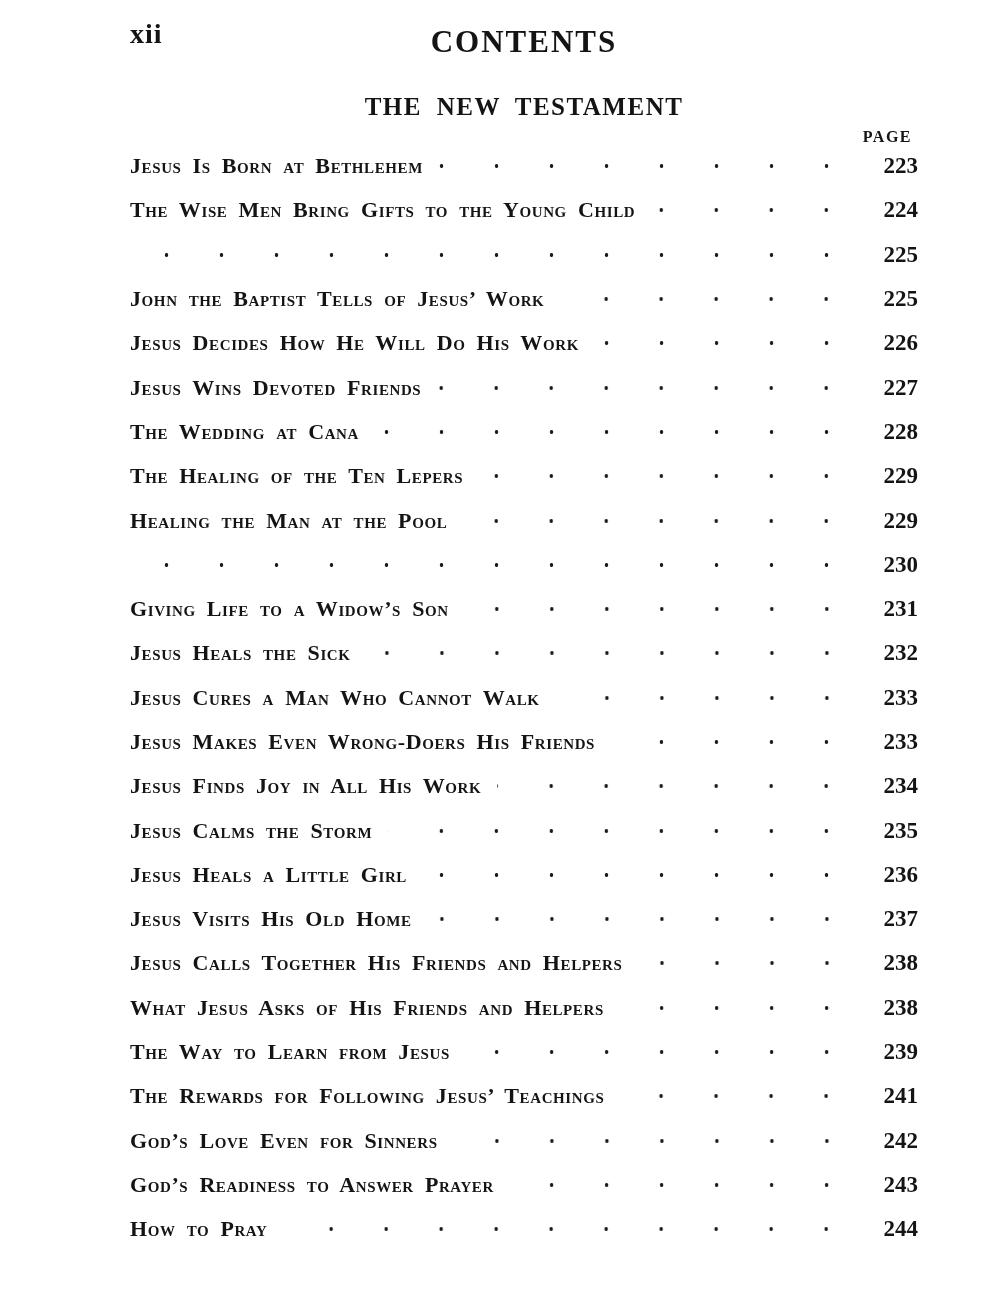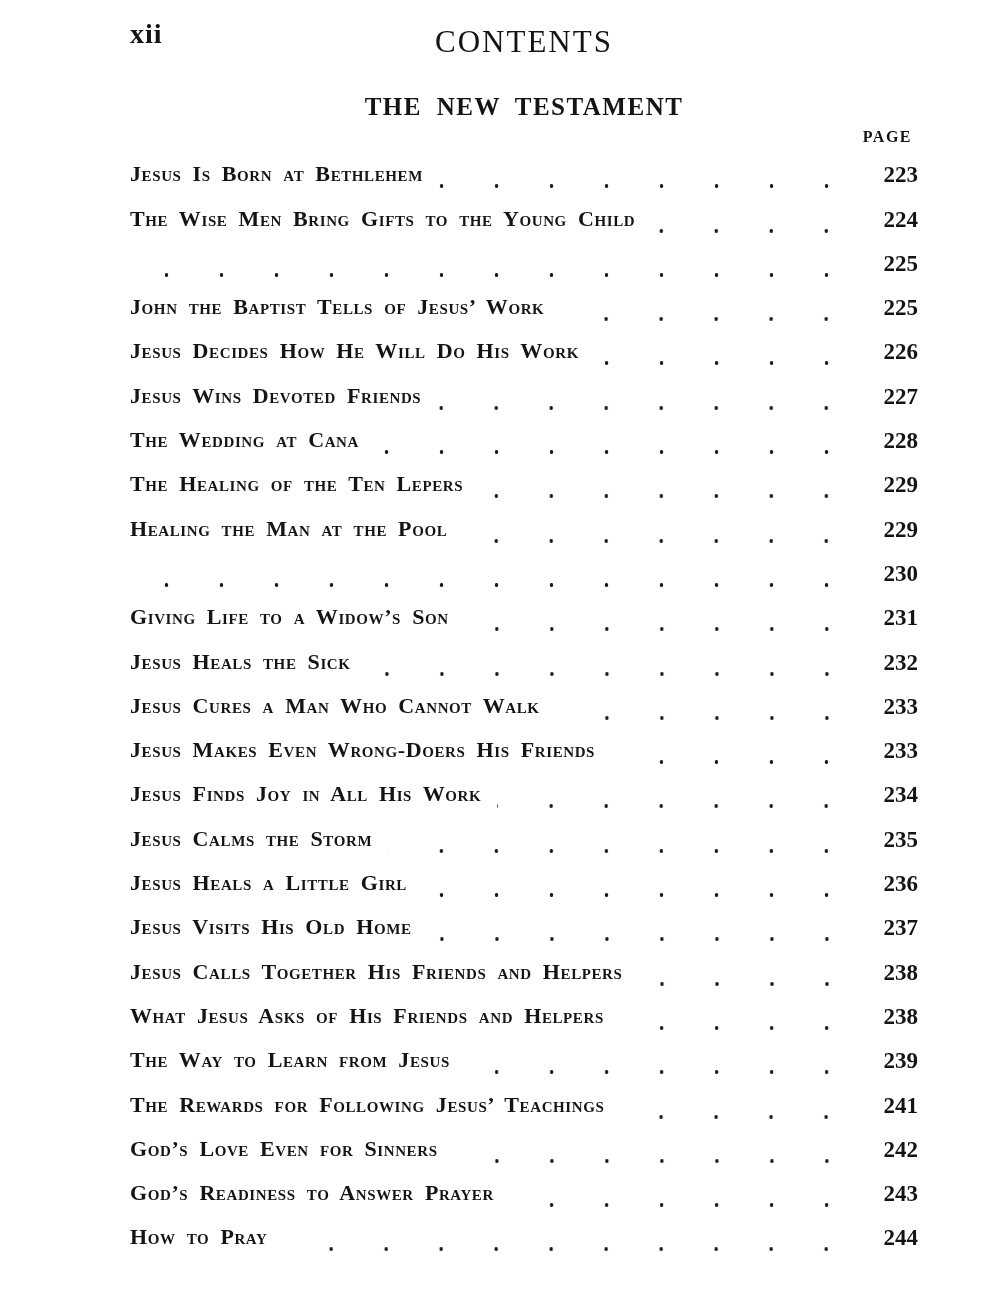--- a/index.html
+++ b/index.html
@@ -28,21 +28,21 @@
     font-weight: 700;
     letter-spacing: 1px;
   }
   .doc-title {
     position: absolute;
     left: 0;
     right: 0;
     top: 24px;
     text-align: center;
     font-size: 31px;
-    font-weight: 400;
+    font-weight: 700;
     letter-spacing: 2px;
   }
   .section-heading {
     position: absolute;
     left: 0;
     right: 0;
     top: 93px;
     text-align: center;
     font-size: 25px;
     font-weight: 700;
@@ -58,21 +58,21 @@
     letter-spacing: 1.5px;
   }
   .toc {
     position: absolute;
     left: 0;
     right: 0;
     top: 144px;
   }
   .toc-row {
     display: flex;
-    align-items: flex-end;
+    align-items: center;
     height: 44.3px;
   }
   .toc-title {
     font-size: 22px;
     font-weight: 700;
     font-variant: small-caps;
     letter-spacing: 0.6px;
     word-spacing: 5px;
     white-space: nowrap;
     line-height: 28px;

